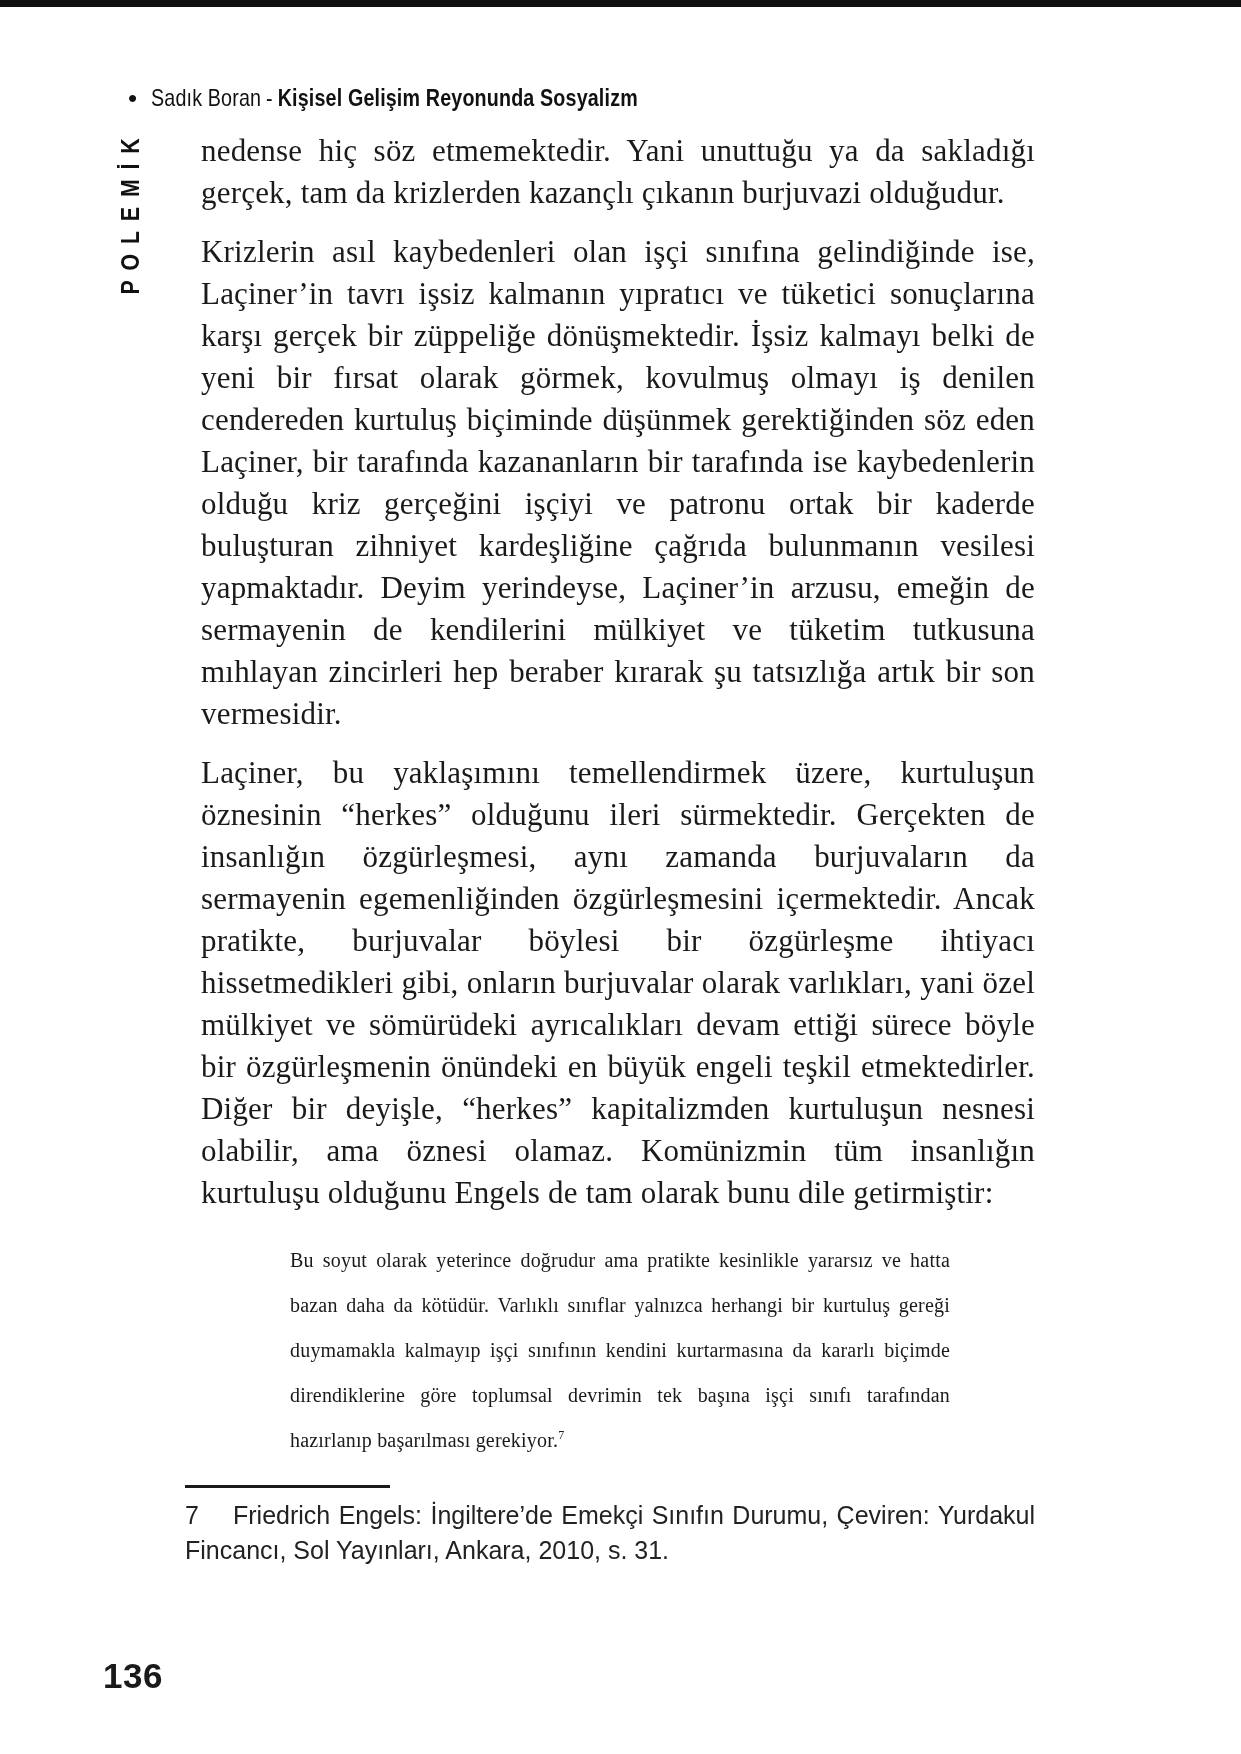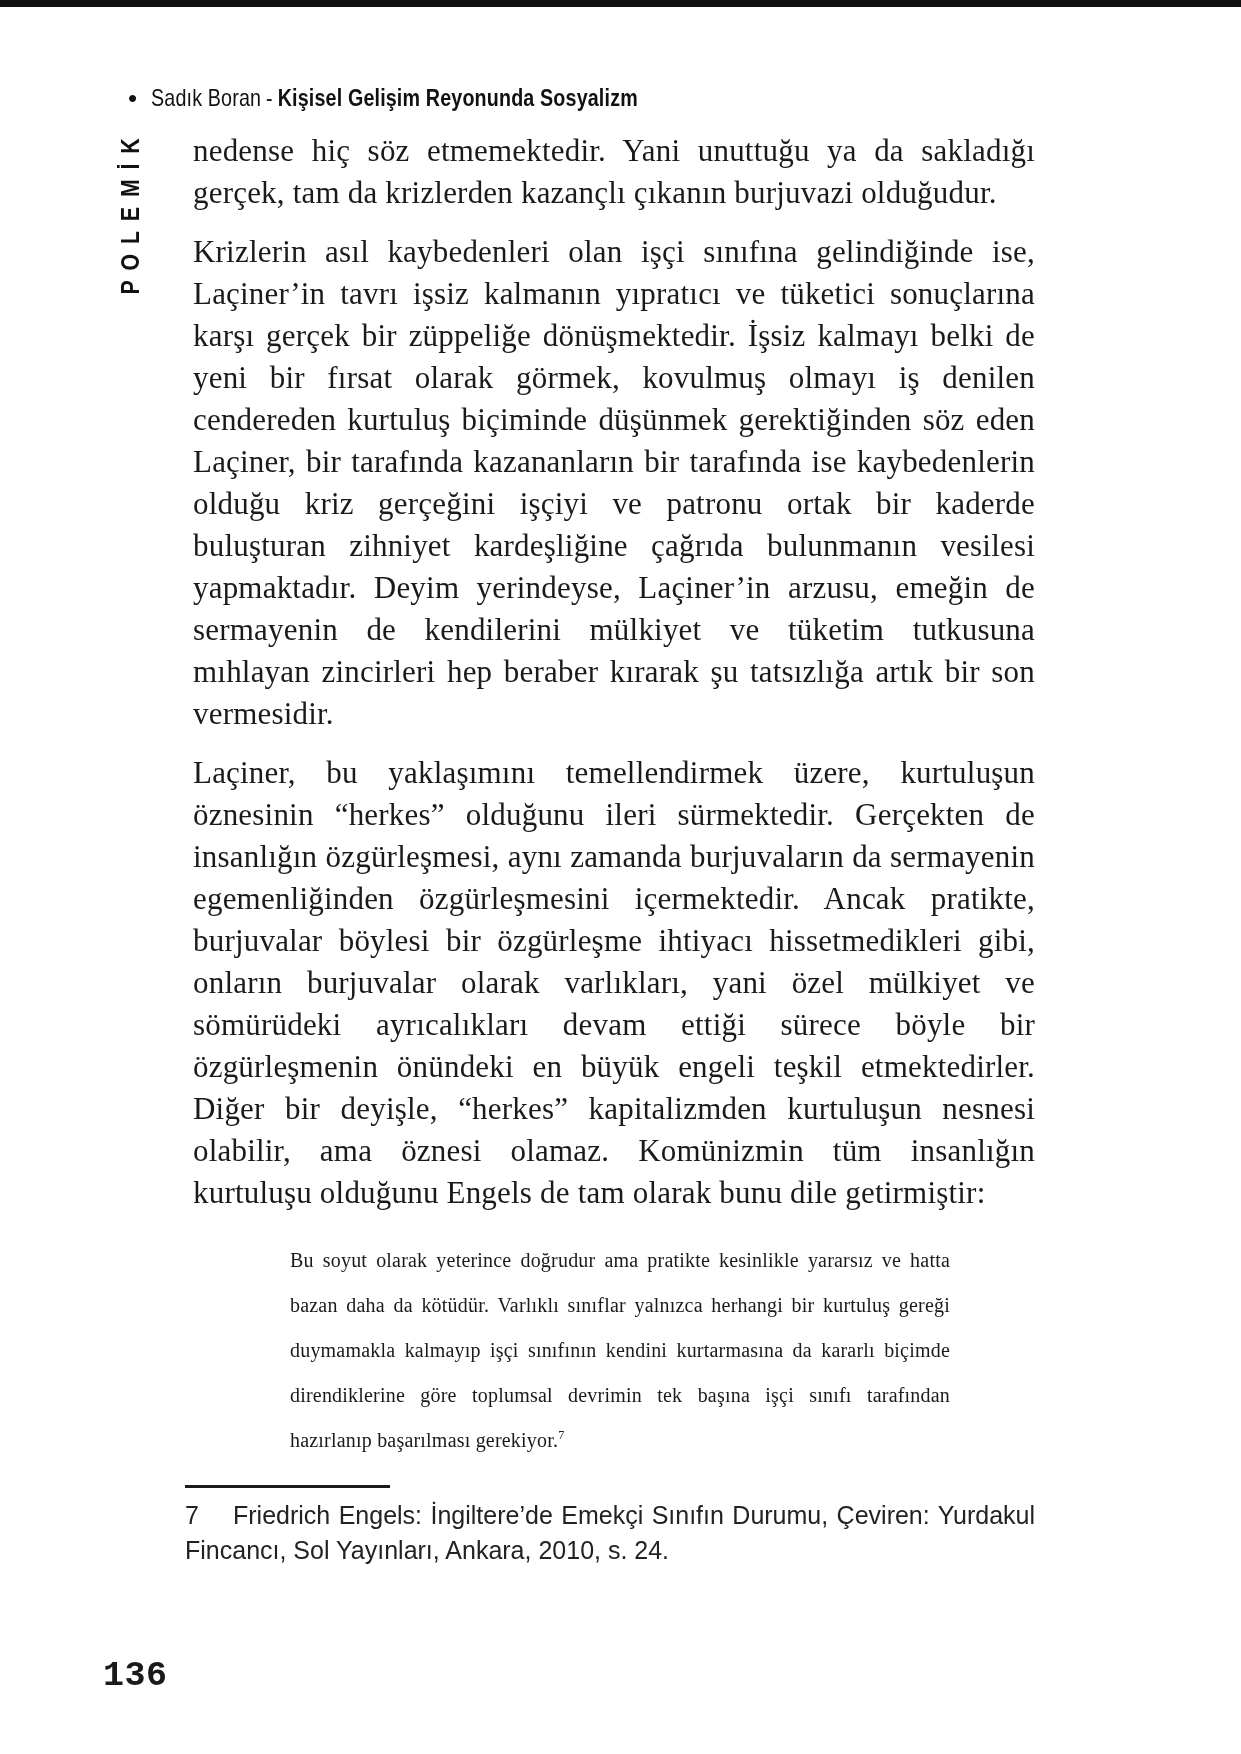--- a/index.html
+++ b/index.html
@@ -67,21 +67,21 @@
     color: #111;
   }
   
   .bodycol {
     position: absolute;
     top: 130px;
     left: 185px;
     width: 850px;
   }
   .para {
-    margin: 0 0 17px 8px;
+    margin: 0 0 17px 16px;
     font-size: 31px;
     line-height: 42px;
     text-align: justify;
     letter-spacing: 0.2px;
   }
   .quote {
     margin: 24px 85px 0 105px;
     font-size: 20px;
     line-height: 45px;
     text-align: justify;
@@ -106,21 +106,21 @@
     color: #222;
   }
   .footnote .fn-num {
     display: inline-block;
     width: 48px;
   }
   .page-number {
     position: absolute;
     left: 103px;
     bottom: 58px;
-    font-family: Liberation Mono, monospace;
+    font-family: Liberation Sans, sans-serif;
     font-weight: 700;
     font-size: 35px;
     color: #1a1a1a;
     letter-spacing: 0.5px;
   }
 </style>
 </head>
 <body>
 
 <div class="page">
@@ -140,18 +140,18 @@
 
   <main class="bodycol">
     <p class="para">nedense hiç söz etmemektedir. Yani unuttuğu ya da sakladığı gerçek, tam da krizlerden kazançlı çıkanın burjuvazi olduğudur.</p>
     <p class="para">Krizlerin asıl kaybedenleri olan işçi sınıfına gelindiğinde ise, Laçiner’in tavrı işsiz kalmanın yıpratıcı ve tüketici sonuçlarına karşı gerçek bir züppeliğe dönüşmektedir. İşsiz kalmayı belki de yeni bir fırsat olarak görmek, kovulmuş olmayı iş denilen cendereden kurtuluş biçiminde düşünmek gerektiğinden söz eden Laçiner, bir tarafında kazananların bir tarafında ise kaybedenlerin olduğu kriz gerçeğini işçiyi ve patronu ortak bir kaderde buluşturan zihniyet kardeşliğine çağrıda bulunmanın vesilesi yapmaktadır. Deyim yerindeyse, Laçiner’in arzusu, emeğin de sermayenin de kendilerini mülkiyet ve tüketim tutkusuna mıhlayan zincirleri hep beraber kırarak şu tatsızlığa artık bir son vermesidir.</p>
     <p class="para">Laçiner, bu yaklaşımını temellendirmek üzere, kurtuluşun öznesinin “herkes” olduğunu ileri sürmektedir. Gerçekten de insanlığın özgürleşmesi, aynı zamanda burjuvaların da sermayenin egemenliğinden özgürleşmesini içermektedir. Ancak pratikte, burjuvalar böylesi bir özgürleşme ihtiyacı hissetmedikleri gibi, onların burjuvalar olarak varlıkları, yani özel mülkiyet ve sömürüdeki ayrıcalıkları devam ettiği sürece böyle bir özgürleşmenin önündeki en büyük engeli teşkil etmektedirler. Diğer bir deyişle, “herkes” kapitalizmden kurtuluşun nesnesi olabilir, ama öznesi olamaz. Komünizmin tüm insanlığın kurtuluşu olduğunu Engels de tam olarak bunu dile getirmiştir:</p>
 
     <blockquote class="quote"><span>Bu soyut olarak yeterince doğrudur ama pratikte kesinlikle yararsız ve hatta bazan daha da kötüdür. Varlıklı sınıflar yalnızca herhangi bir kurtuluş gereği duymamakla kalmayıp işçi sınıfının kendini kurtarmasına da kararlı biçimde direndiklerine göre toplumsal devrimin tek başına işçi sınıfı tarafından hazırlanıp başarılması gerekiyor.</span><sup>7</sup></blockquote>
 
     <div class="footnote-rule"></div>
 
-    <p class="footnote"><span class="fn-num">7</span><span class="fn-text">Friedrich Engels: İngiltere’de Emekçi Sınıfın Durumu, Çeviren: Yurdakul Fincancı, Sol Yayınları, Ankara, 2010, s. 24.</span></p>
+    <p class="footnote"><span class="fn-num">7</span><span class="fn-text">Friedrich Engels: İngiltere’de Emekçi Sınıfın Durumu, Çeviren: Yurdakul Fincancı, Sol Yayınları, Ankara, 2010, s. 31.</span></p>
   </main>
 
   <div class="page-number">136</div>
 
 </div>
 
 </body></html>

